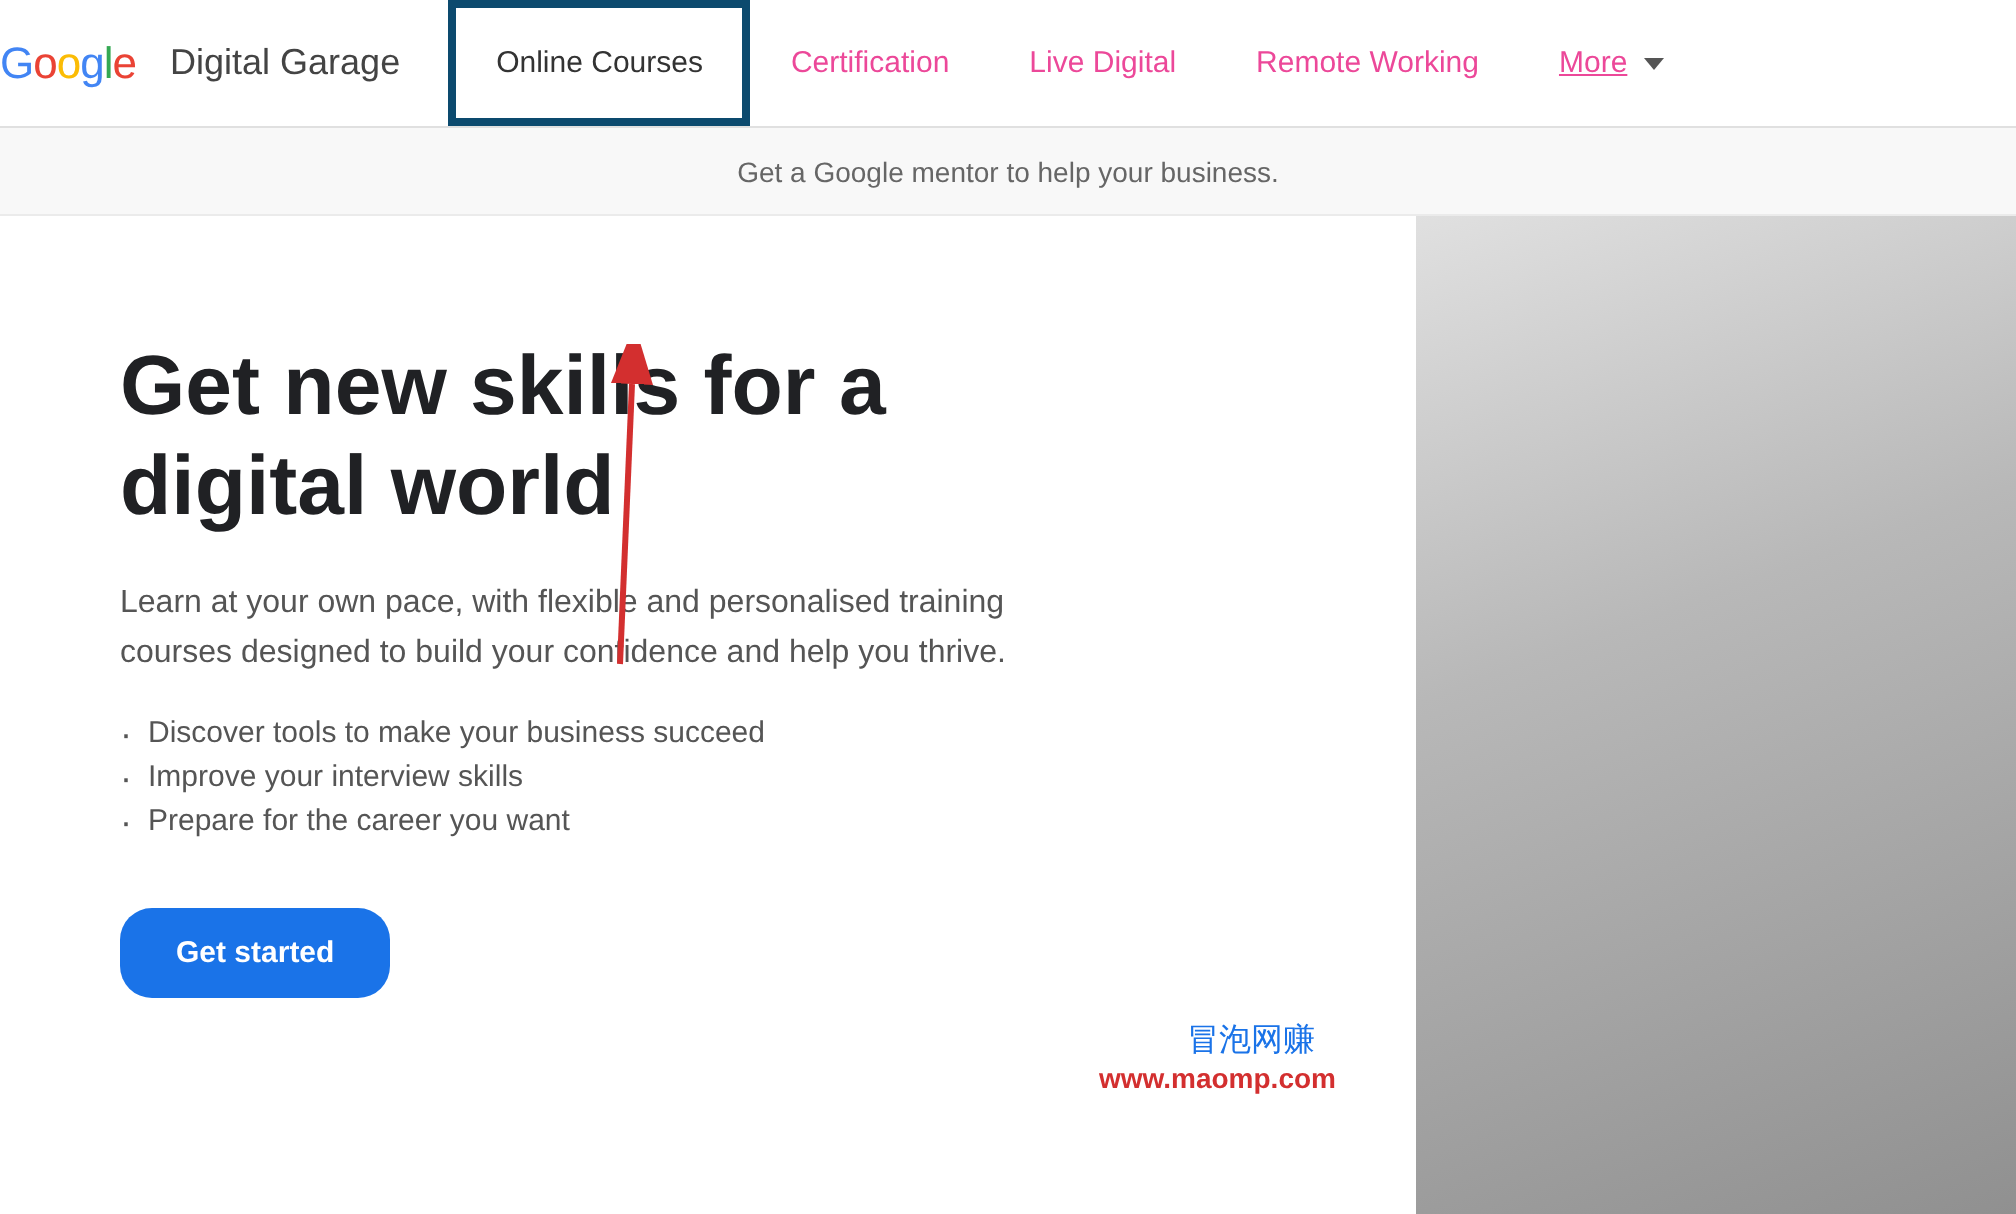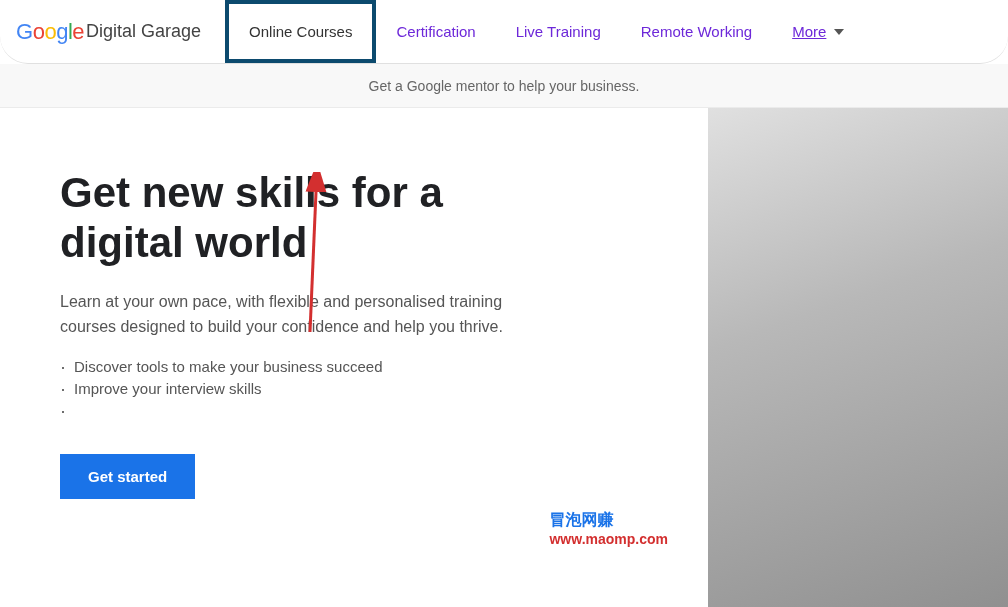--- a/index.html
+++ b/index.html
@@ -4,25 +4,24 @@
   <style>
     * { margin: 0; padding: 0; box-sizing: border-box; }
     body { font-family: 'Arial', sans-serif; background: #fff; width: 1008px; height: 607px; overflow: hidden; }
 
     
     .header {
       display: flex;
       align-items: center;
       height: 64px;
       border-bottom: 1px solid #e0e0e0;
-      padding: 0 16px;
+      padding: 0 0;
       background: #fff;
       position: relative;
       z-index: 10;
-      border-radius: 28px;
     }
     .logo-area {
       display: flex;
       align-items: center;
       margin-right: 24px;
     }
     .logo-google {
       font-size: 22px;
       font-weight: 400;
       color: #555;
@@ -30,35 +29,35 @@
     }
     .logo-google .g-blue { color: #4285F4; }
     .logo-google .g-red { color: #EA4335; }
     .logo-google .g-yellow { color: #FBBC05; }
     .logo-google .g-blue2 { color: #4285F4; }
     .logo-google .g-green { color: #34A853; }
     .logo-digital-garage {
       font-size: 18px;
       font-weight: 400;
       color: #444;
-      margin-left: 2px;
+      margin-left: 17px;
     }
 
     nav {
       display: flex;
       align-items: center;
       height: 100%;
     }
     .nav-item {
       display: flex;
       align-items: center;
       height: 100%;
       padding: 0 20px;
       font-size: 15px;
-      color: #6d28d9;
+      color: #ec4899;
       cursor: pointer;
       white-space: nowrap;
       border: none;
       background: none;
       font-family: Arial, sans-serif;
     }
     .nav-item.active {
       border: 4px solid #0c4a6e;
       color: #333;
     }
@@ -144,21 +143,21 @@
       line-height: 1;
     }
 
     .get-started-btn {
       display: inline-block;
       background: #1a73e8;
       color: #fff;
       font-size: 15px;
       font-weight: 600;
       padding: 14px 28px;
-      border-radius: 0;
+      border-radius: 16px;
       cursor: pointer;
       border: none;
       font-family: Arial, sans-serif;
       width: fit-content;
     }
 
     
     .content-right {
       width: 300px;
       background: linear-gradient(135deg, #e8e8e8 0%, #d0d0d0 50%, #c0c0c0 100%);
@@ -187,42 +186,43 @@
     .watermark {
       position: absolute;
       bottom: 60px;
       right: 340px;
       z-index: 5;
       pointer-events: none;
     }
     .watermark-line1 {
       font-size: 16px;
       color: #1a73e8;
-      font-weight: bold;
+      font-weight: normal;
+      margin-left: 44px;
     }
     .watermark-line2 {
       font-size: 14px;
       color: #d32f2f;
       font-weight: bold;
     }
   </style>
 </head>
 <body>
 
 <header class="header">
   <div class="logo-area">
     <span class="logo-google">
       <span class="g-blue">G</span><span class="g-red">o</span><span class="g-yellow">o</span><span class="g-blue2">g</span><span class="g-green">l</span><span class="g-red">e</span>
     </span>
     <span class="logo-digital-garage">Digital Garage</span>
   </div>
   <nav>
     <button class="nav-item active">Online Courses</button>
     <button class="nav-item">Certification</button>
-    <button class="nav-item">Live Training</button>
+    <button class="nav-item">Live Digital</button>
     <button class="nav-item">Remote Working</button>
     <button class="nav-item nav-item-more">
       <span>More</span>
       <span class="chevron-down"></span>
     </button>
   </nav>
 </header>
 
 <div class="banner-strip">
   <span class="banner-strip-text">Get a Google mentor to help your business.</span>
@@ -237,20 +237,21 @@
       <li>
         <span class="bullet-dot">·</span>
         <span>Discover tools to make your business succeed</span>
       </li>
       <li>
         <span class="bullet-dot">·</span>
         <span>Improve your interview skills</span>
       </li>
       <li>
         <span class="bullet-dot">·</span>
+        <span>Prepare for the career you want</span>
       </li>
     </ul>
     <button class="get-started-btn">Get started</button>
   </div>
 
   <div class="content-right"></div>
 
   <div class="watermark">
     <div class="watermark-line1">冒泡网赚</div>
     <div class="watermark-line2">www.maomp.com</div>

